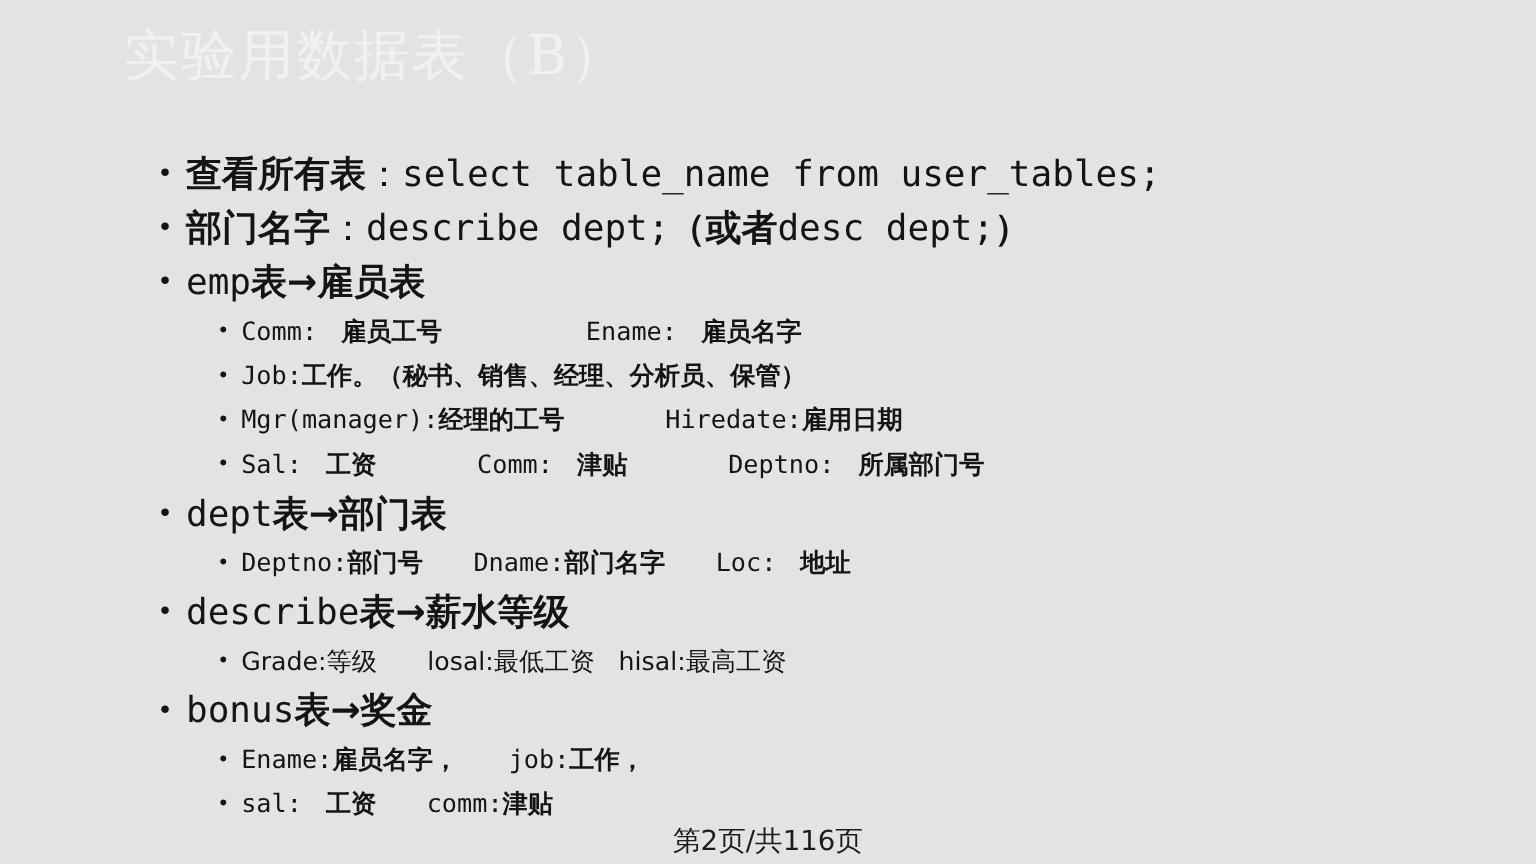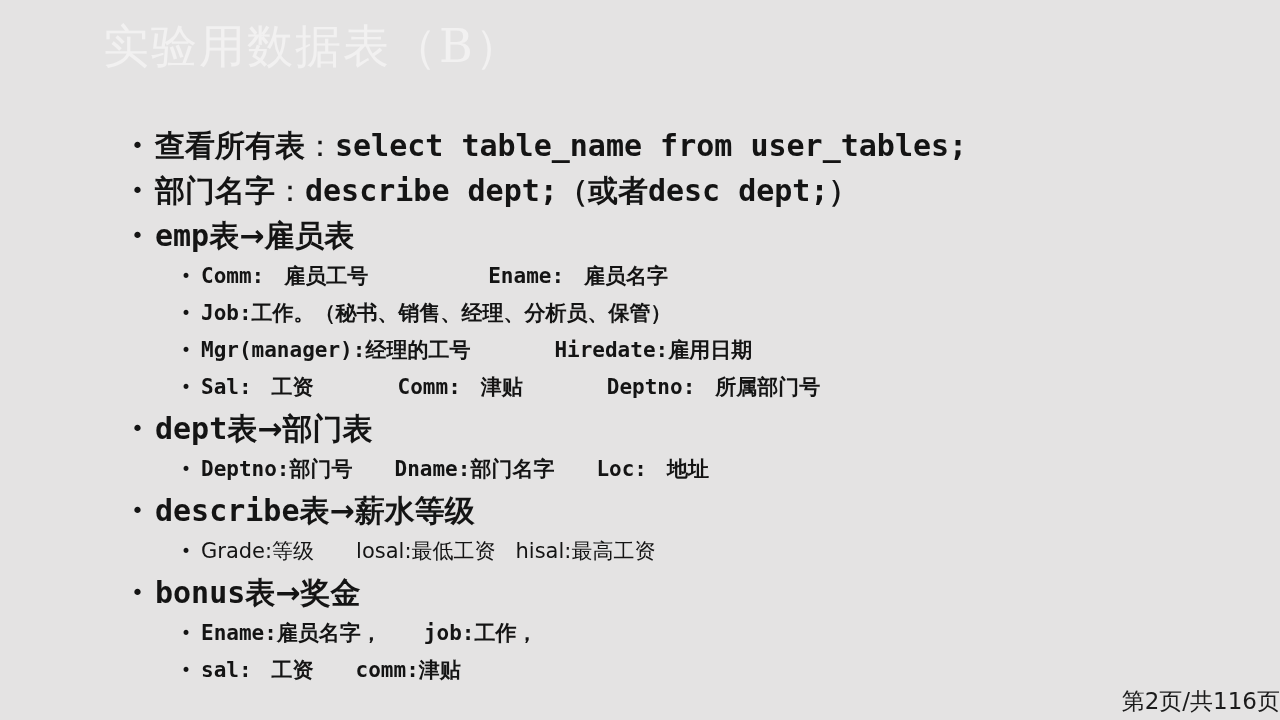--- a/index.html
+++ b/index.html
@@ -96,21 +96,21 @@
   .cjk {
     font-family: "DejaVu Sans", "Liberation Sans", sans-serif;
     font-weight: bold;
   }
   .cjk-reg {
     font-family: "DejaVu Sans", "Liberation Sans", sans-serif;
     font-weight: normal;
   }
   .mono {
     font-family: "DejaVu Sans Mono", "Liberation Mono", monospace;
-    font-weight: bold;
+    font-weight: normal;
     margin-top: 40px;
   }
   
   .sans-line {
     font-family: "DejaVu Sans", "Liberation Sans", sans-serif;
     font-weight: normal;
   }
   .arrow {
     font-family: "DejaVu Sans", "Liberation Sans", sans-serif;
     font-weight: bold;
@@ -119,21 +119,21 @@
   .gap-md { display: inline-block; width: 42px; }
   .gap-lg { display: inline-block; width: 84px; }
   .gap-xl { display: inline-block; width: 120px; }
 
   
   #page-footer {
     position: absolute;
     left: 0;
     top: 686px;
     width: 1280px;
-    text-align: right;
+    text-align: center;
     font-family: "DejaVu Sans", "Liberation Sans", sans-serif;
     font-size: 23px;
     line-height: 30px;
     color: #1b1b1b;
   }
 </style>
 </head>
 <body>
 
 <div id="slide">

